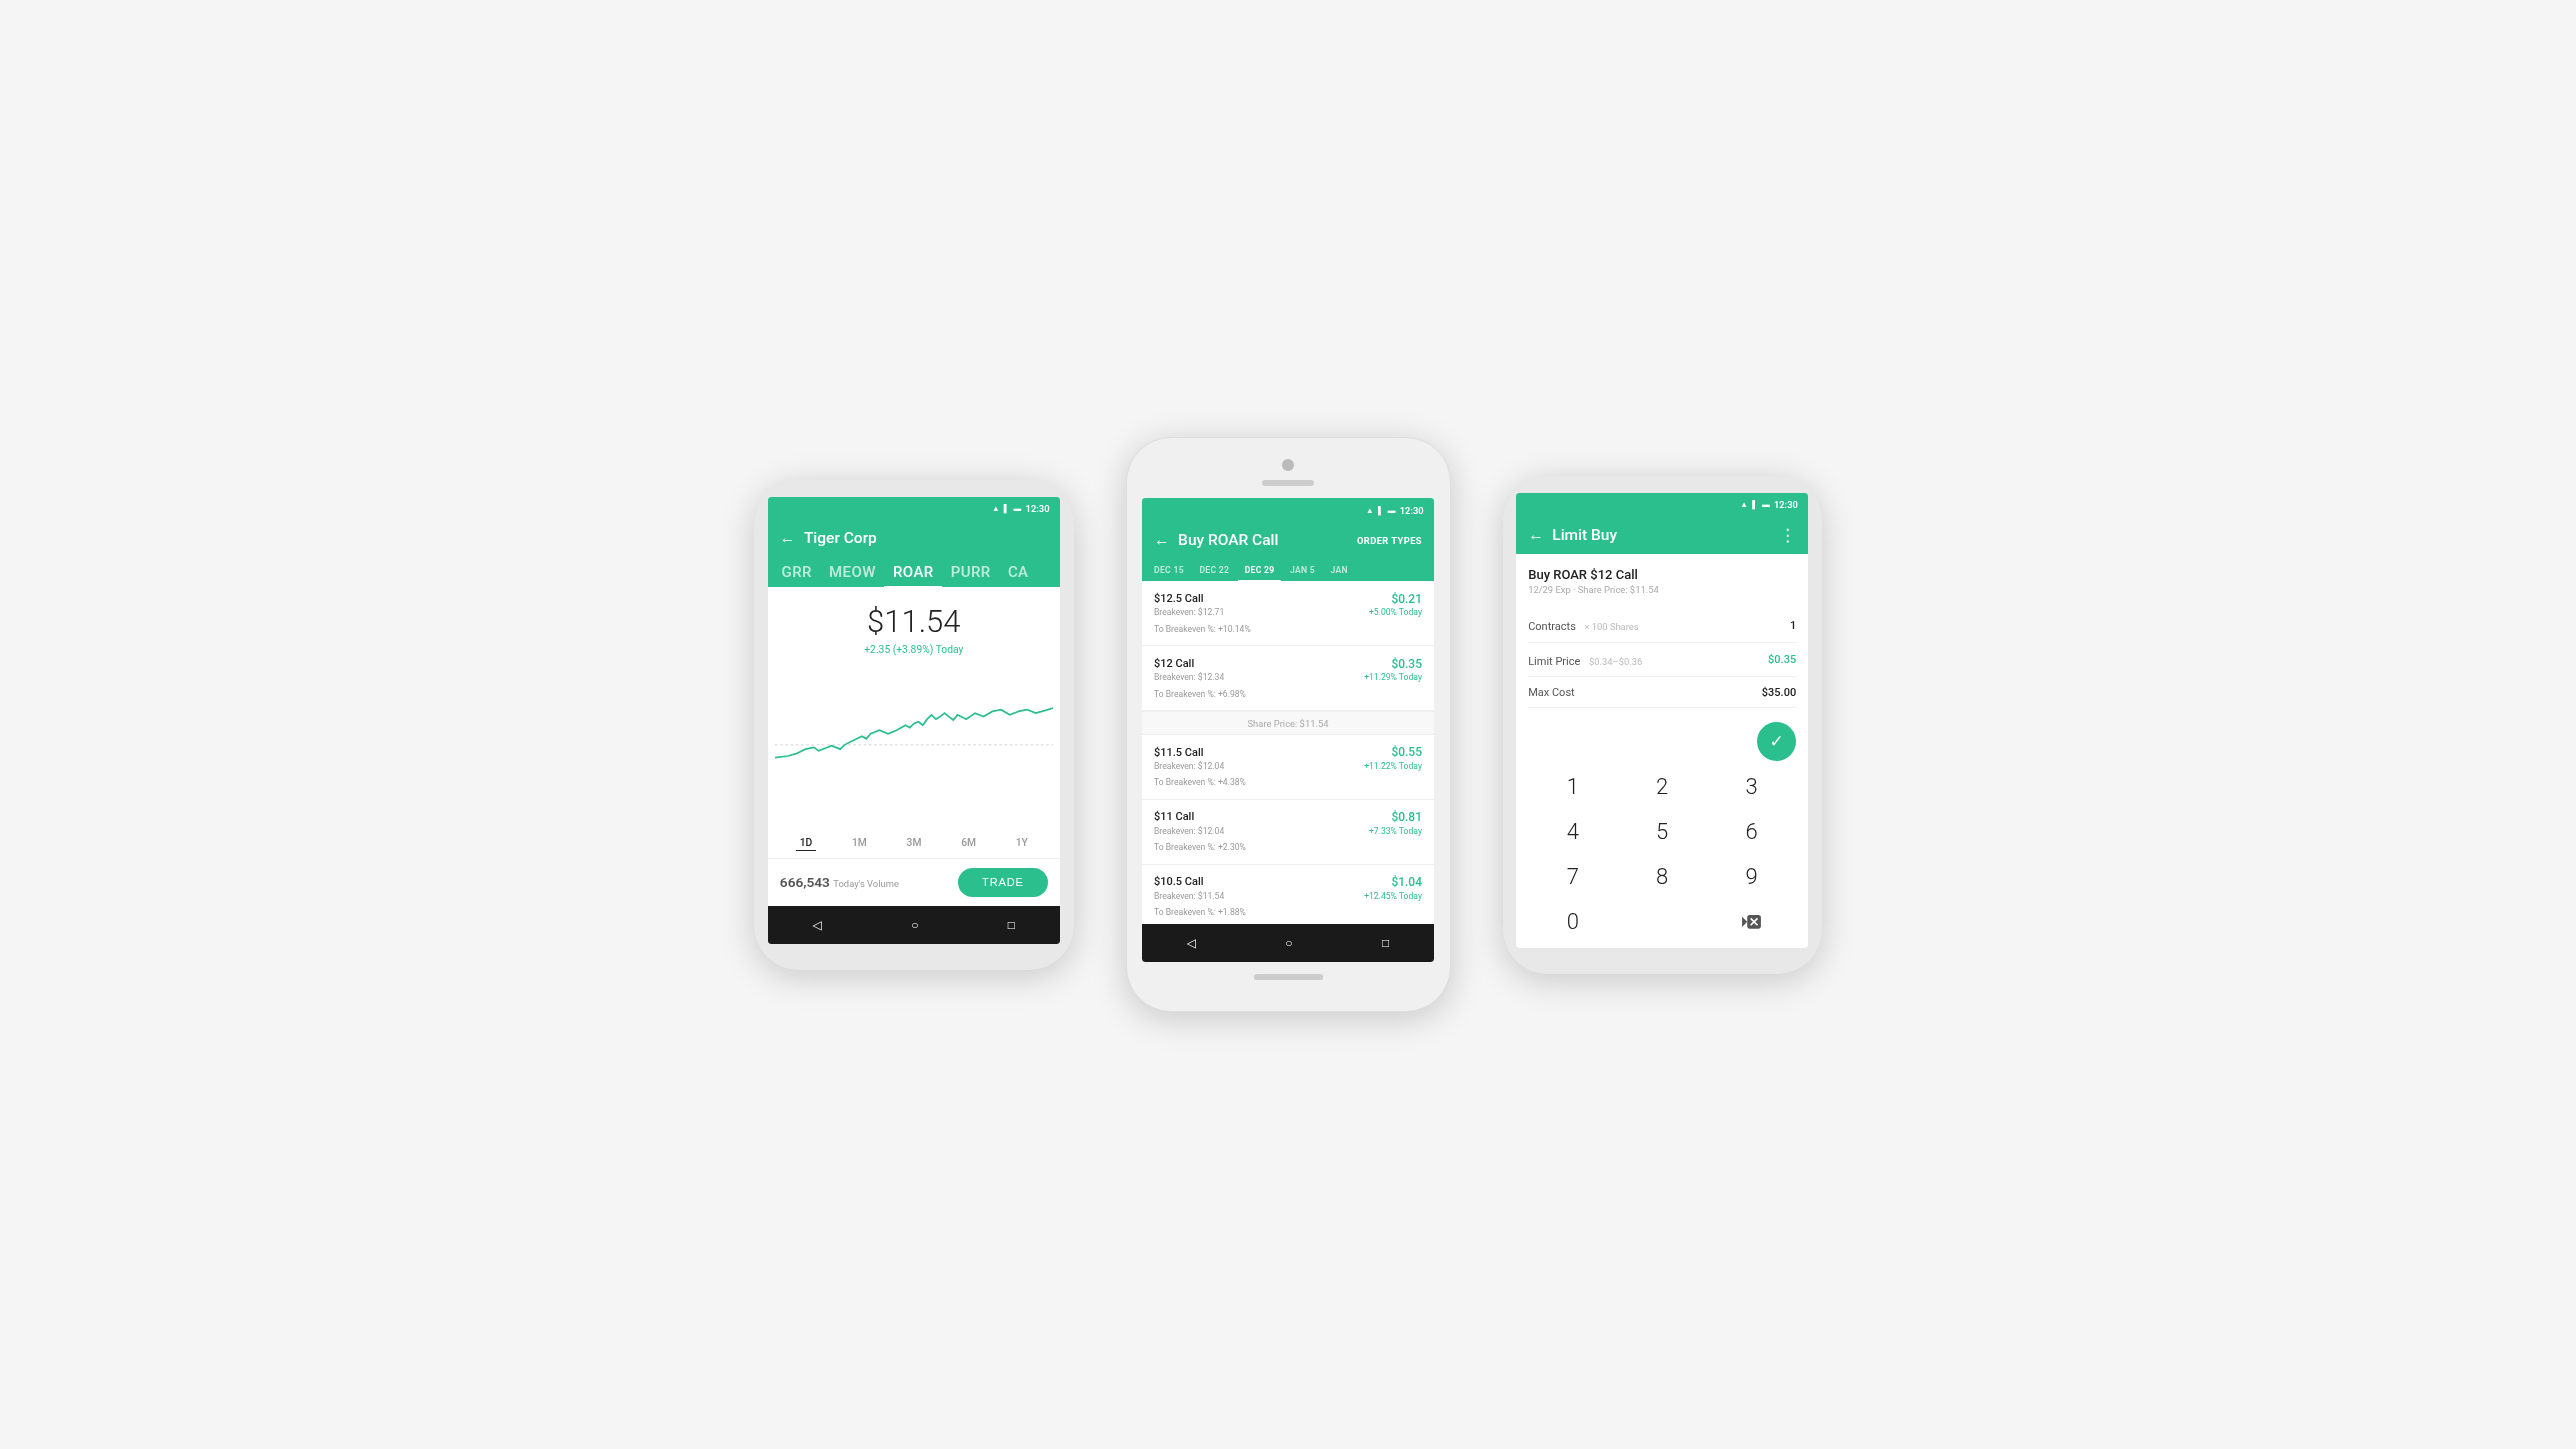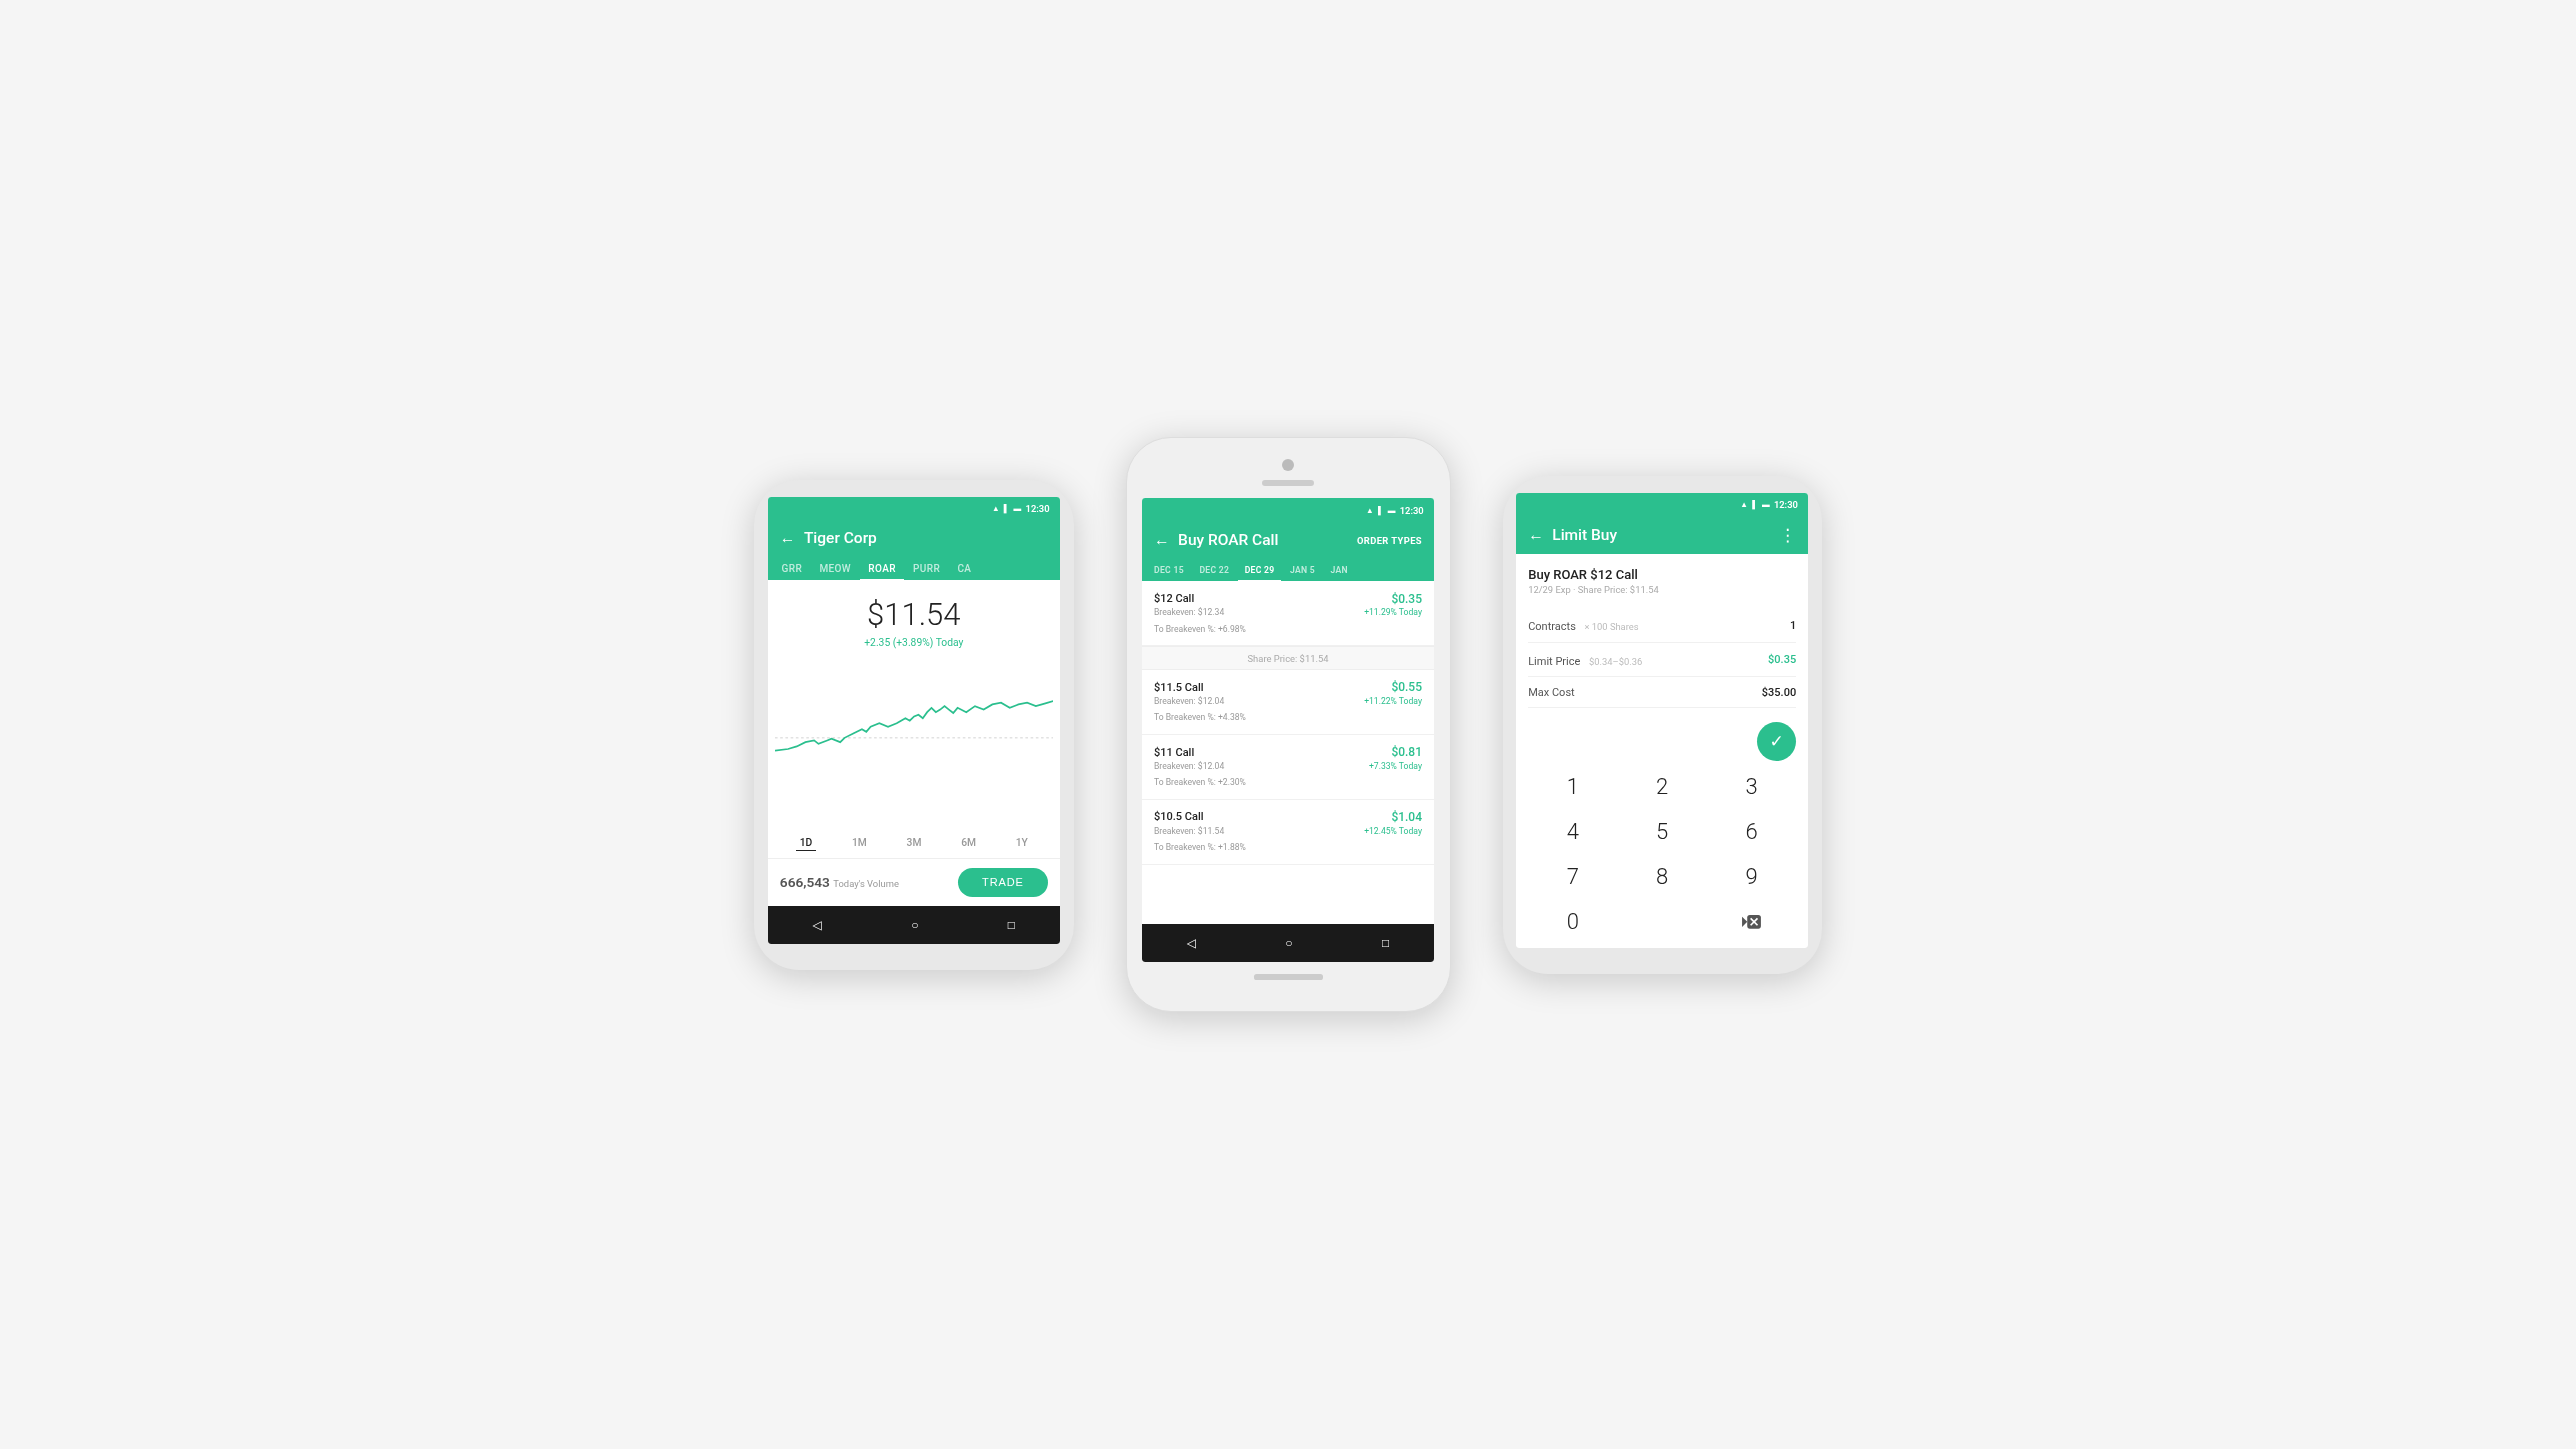--- a/index.html
+++ b/index.html
@@ -126,21 +126,21 @@
     }
     
     .ticker-tabs {
       display: flex;
       background: #2bbf8e;
       padding: 0 5.2px;
       flex-shrink: 0;
     }
     .ticker-tab {
       color: rgba(255,255,255,0.7);
-      font-size: 10px;
+      font-size: 15px;
       font-weight: 500;
       padding: 6.9px 8.6px;
       letter-spacing: 0.4px;
       cursor: pointer;
       position: relative;
     }
     .ticker-tab.active {
       color: #fff;
     }
     .ticker-tab.active::after {
@@ -476,20 +476,33 @@
       <div class="date-tabs">
         <span class="date-tab">DEC 15</span>
         <span class="date-tab">DEC 22</span>
         <span class="date-tab active">DEC 29</span>
         <span class="date-tab">JAN 5</span>
         <span class="date-tab">JAN</span>
       </div>
 
       <div class="options-list">
 
+        <div class="option-item">
+          <div class="option-row1">
+            <span class="option-name">$12.5 Call</span>
+            <span class="option-price">$0.21</span>
+          </div>
+          <div class="option-row1">
+            <span class="option-detail">Breakeven: $12.71</span>
+            <span class="option-change">+5.00% Today</span>
+          </div>
+          <div>
+            <span class="option-detail">To Breakeven %: +10.14%</span>
+          </div>
+        </div>
 
         <div class="option-item">
           <div class="option-row1">
             <span class="option-name">$12 Call</span>
             <span class="option-price">$0.35</span>
           </div>
           <div class="option-row1">
             <span class="option-detail">Breakeven: $12.34</span>
             <span class="option-change">+11.29% Today</span>
           </div>

